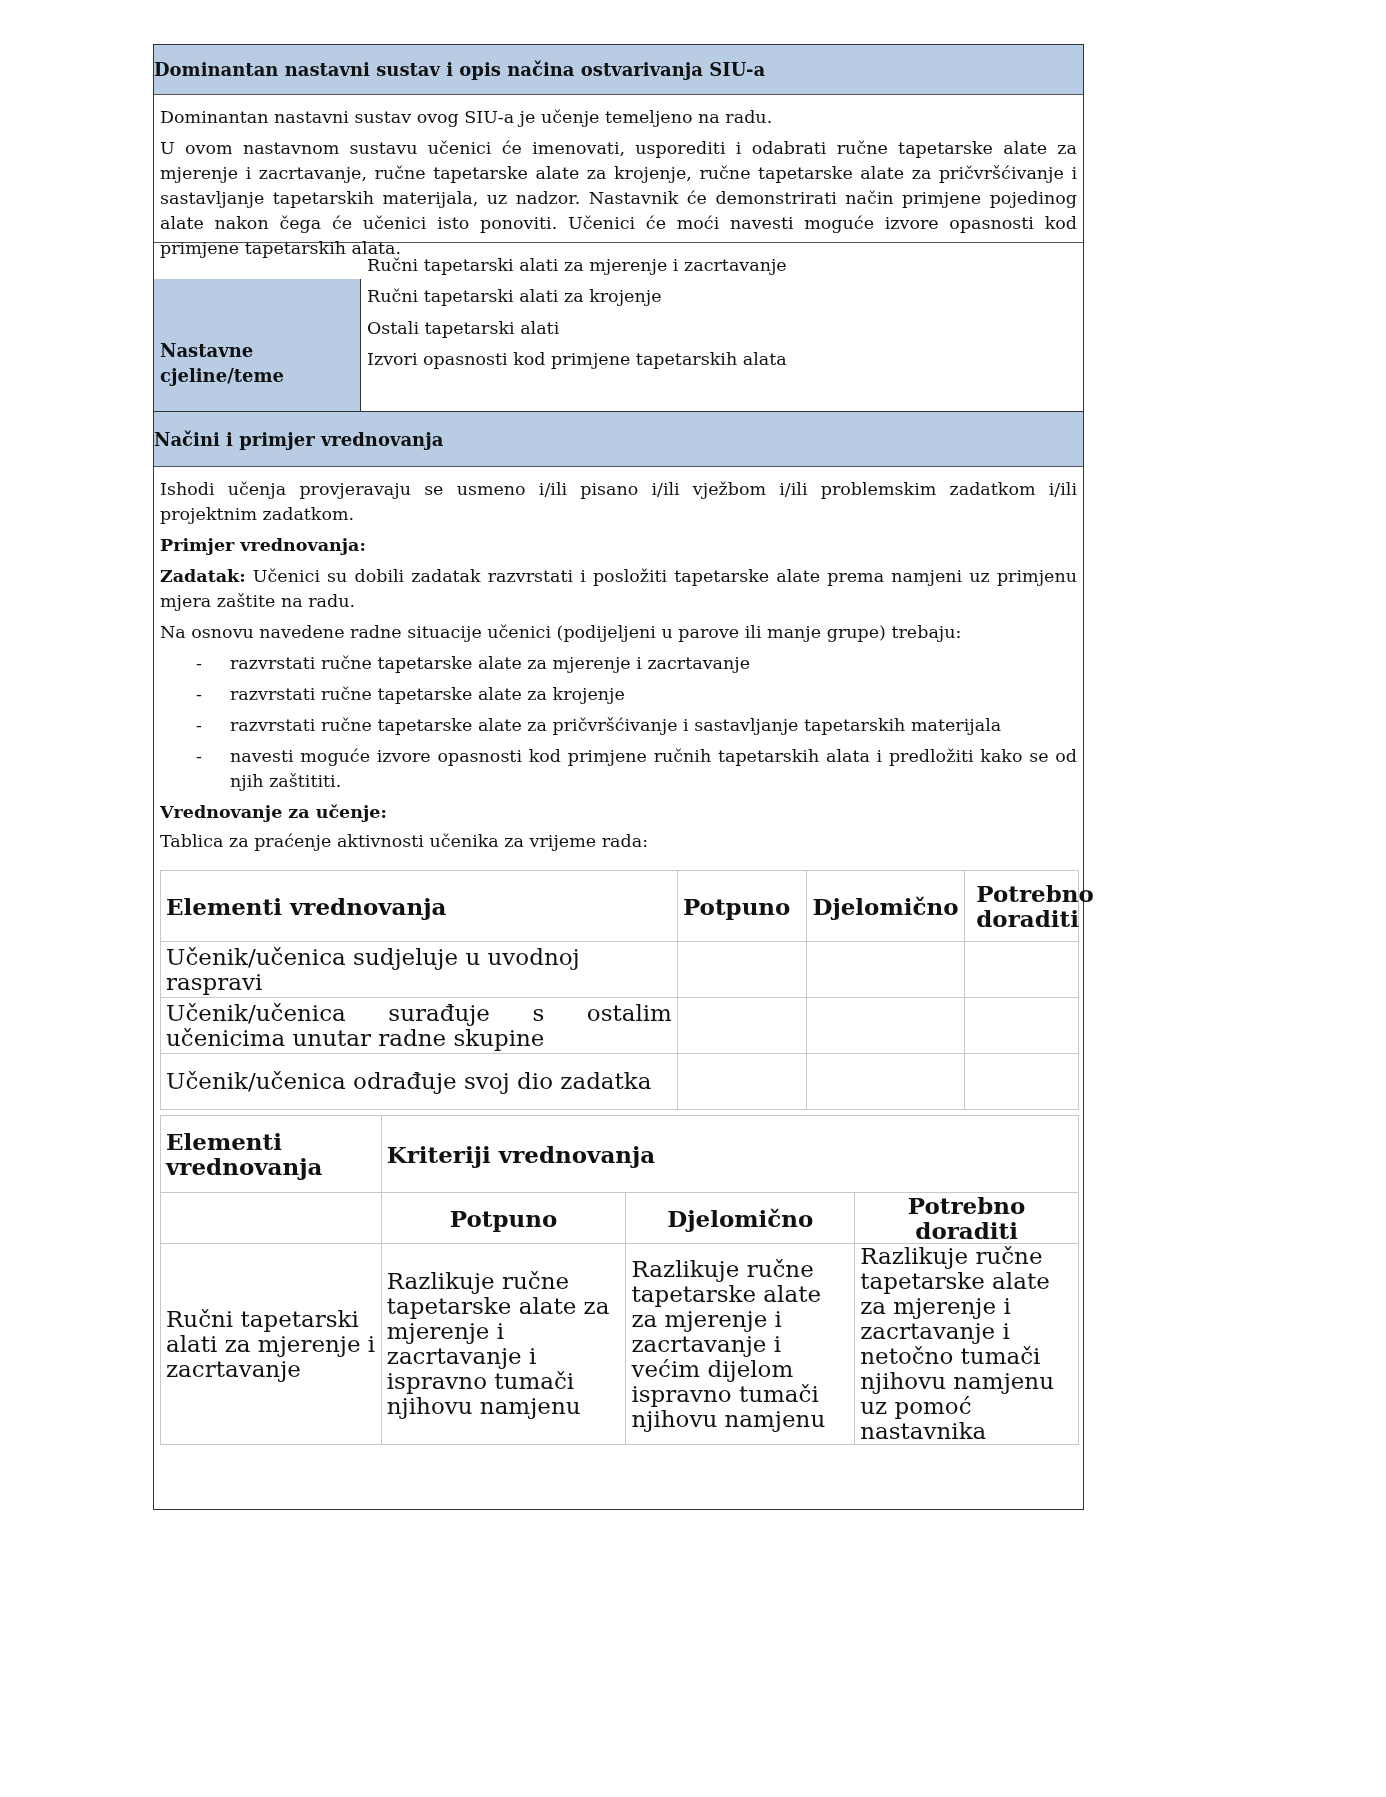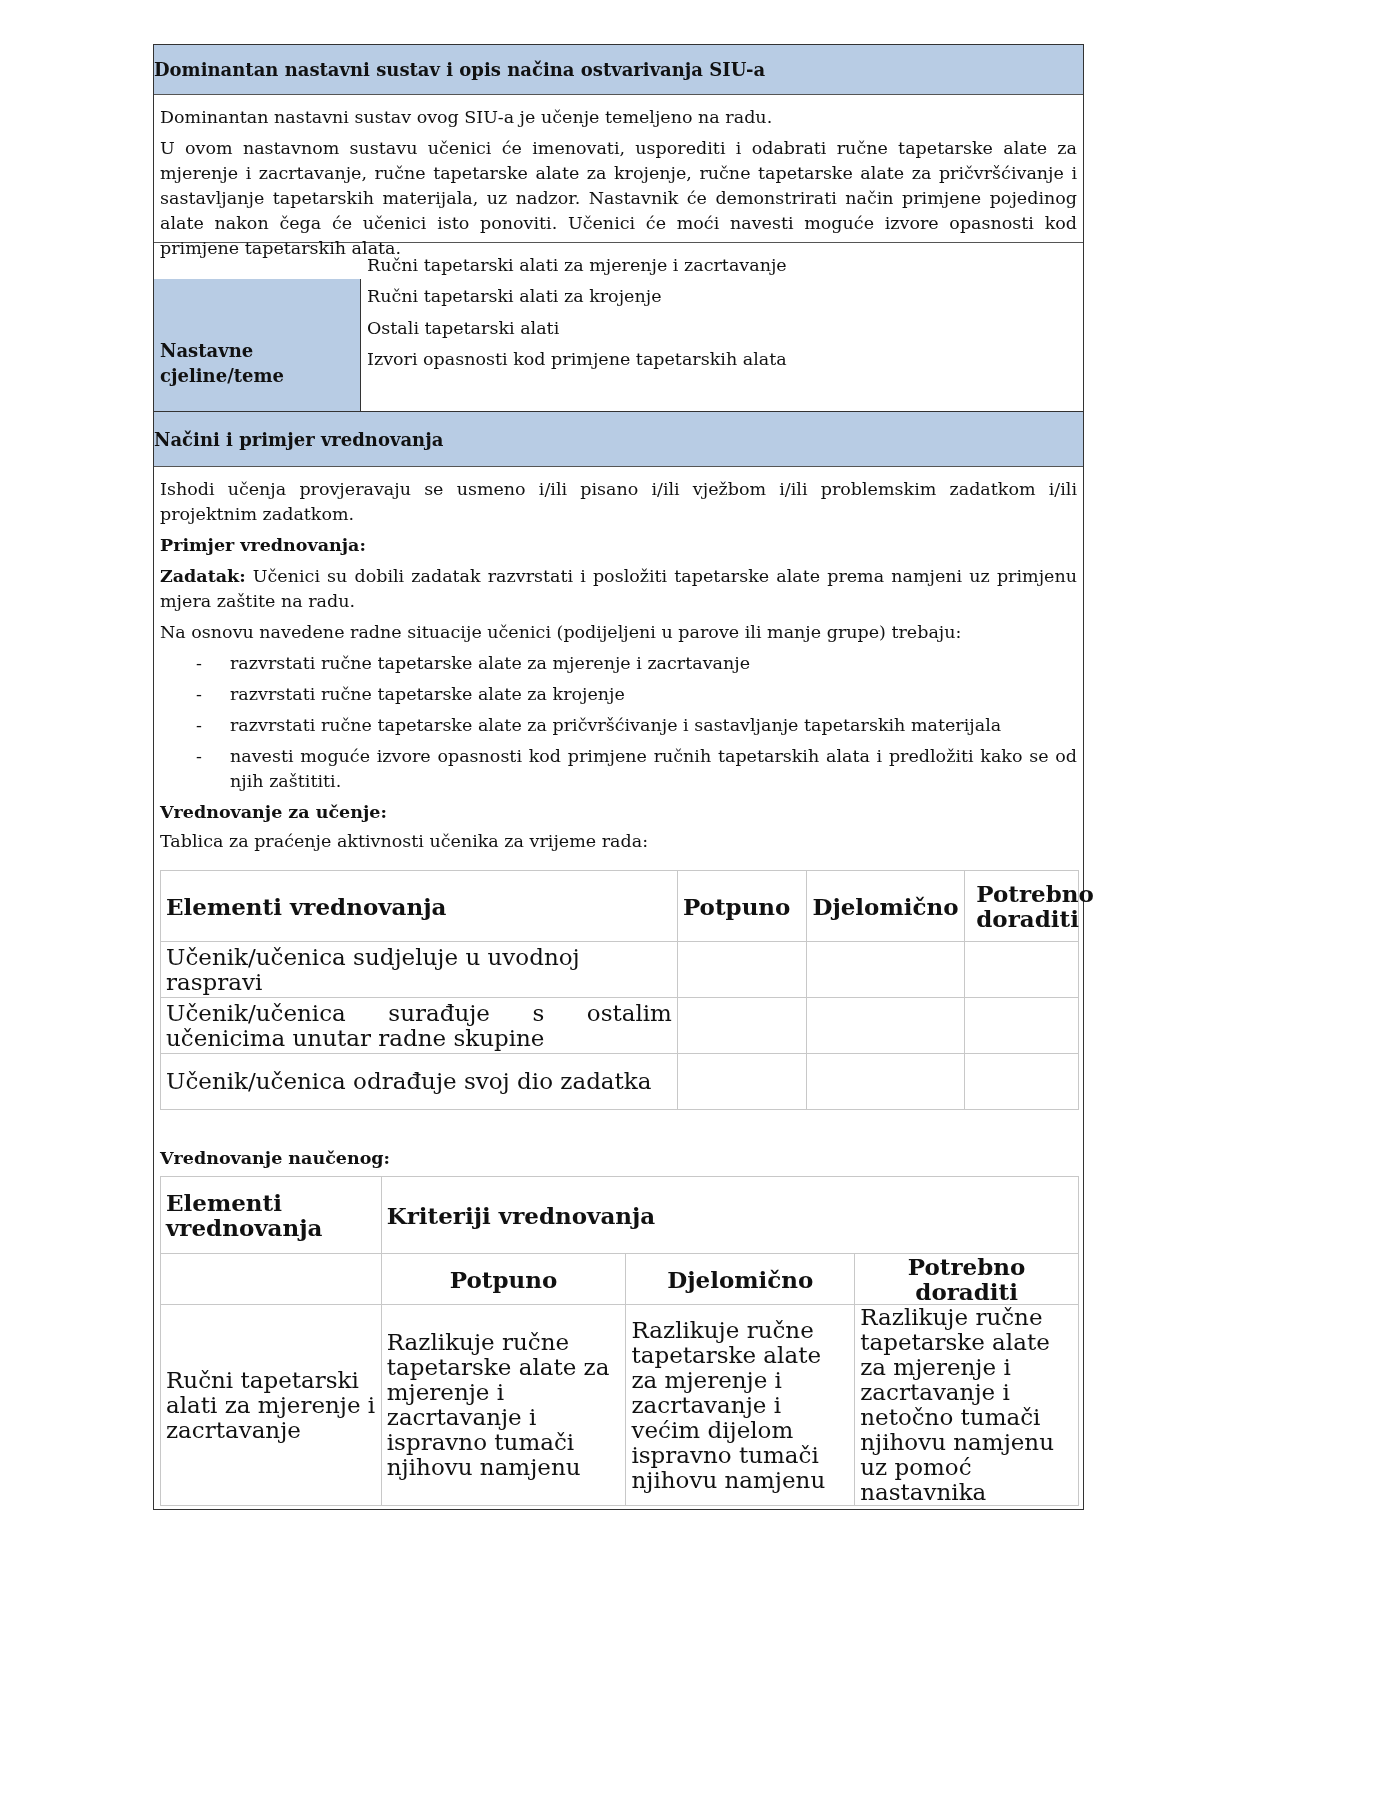--- a/index.html
+++ b/index.html
@@ -196,21 +196,20 @@
       </tr>
       <tr>
         <td>Učenik/učenica odrađuje svoj dio zadatka</td>
         <td></td>
         <td></td>
         <td></td>
       </tr>
     </tbody>
       </table>
 
-    <p class="bold" style="margin-top:36px;margin-bottom:0;">Vrednovanje naučenog:</p>
 
     <table class="grid t2">
       <colgroup>
         <col style="width:221px">
         <col style="width:245px">
         <col style="width:229px">
         <col style="width:224px">
       </colgroup>
       <tbody>
           <tr class="head-row">

